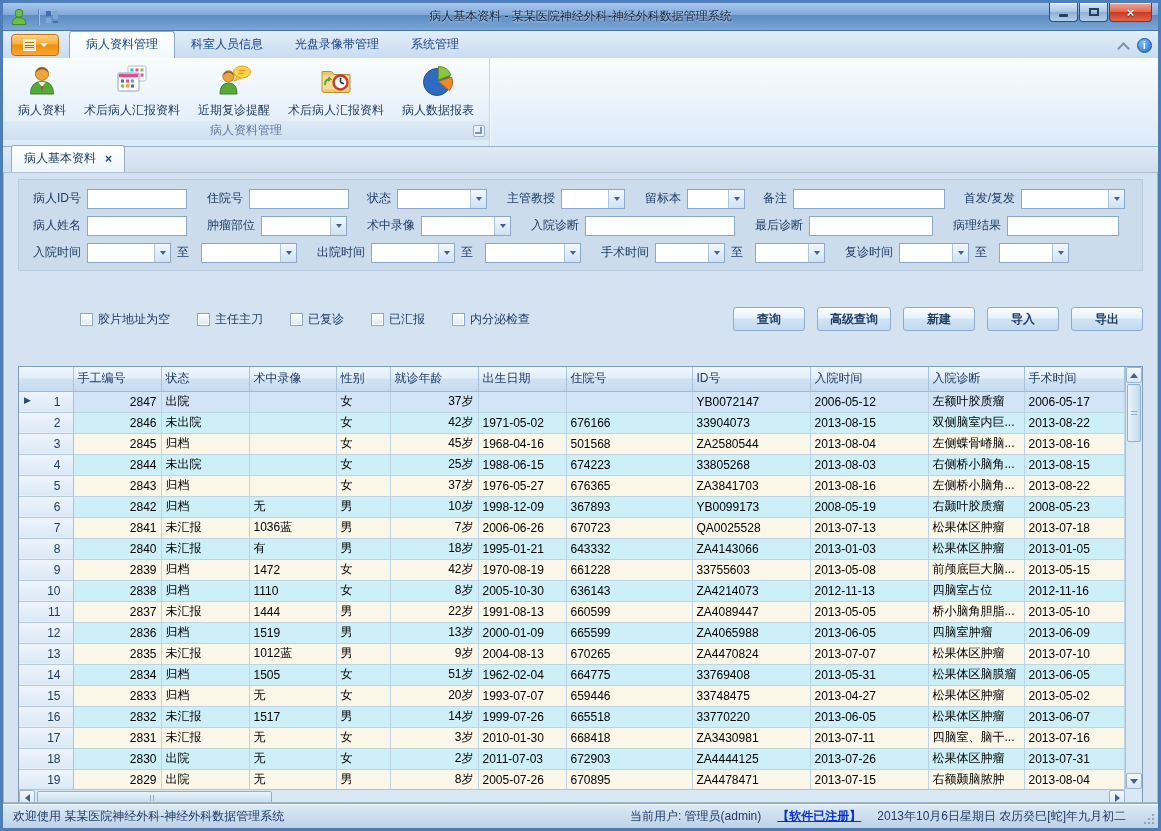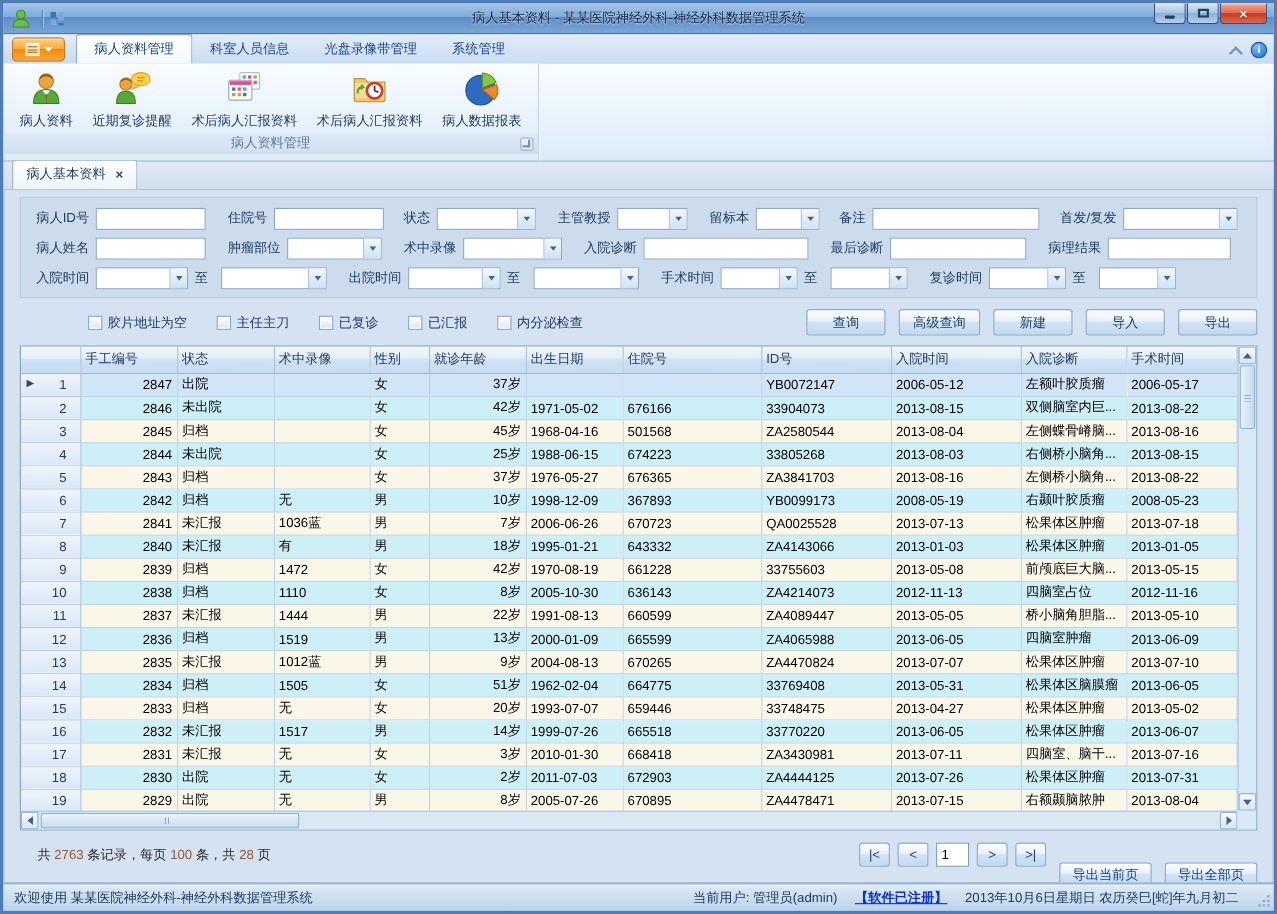--- a/index.html
+++ b/index.html
@@ -52,36 +52,36 @@
   .launcher{position:absolute;right:4px;bottom:3px;width:12px;height:12px;border:1px solid #9ab0c8;border-radius:2px;background:#e8f0f9;}
   .launcher::after{content:"";position:absolute;right:2px;bottom:2px;width:5px;height:5px;border-right:2px solid #7d93ad;border-bottom:2px solid #7d93ad;}
 
   
   .doctabs{height:26px;flex:none;background:linear-gradient(#e0eaf5,#cfdded);display:flex;align-items:flex-end;padding:0 8px;border-bottom:1px solid #aebfd4;}
   .doctab{display:flex;align-items:center;gap:9px;padding:4px 12px 5px;background:linear-gradient(#ffffff,#eef5fb);
     border:1px solid #96abc4;border-bottom:none;border-radius:3px 3px 0 0;color:#1e3c64;}
   .doctab .close-x{color:#2c4a70;font-weight:bold;font-size:12px;line-height:1;}
 
   
-  .page{flex:1;background:#d4e2f1;border:1px solid #9fb6cf;border-top:none;margin:0;padding:6px 14px 0;display:flex;flex-direction:column;overflow:hidden;}
+  .page{flex:1;background:#d4e2f1;border:1px solid #9fb6cf;border-top:none;margin:0;padding:6px 14px 0;display:flex;flex-direction:column;overflow:hidden;gap:26px;}
 
   .filter-panel{border:1px solid #b9cbdf;background:#ccdcec;padding:5px 6px 4px;flex:none;}
   .f-row{display:flex;align-items:center;height:27px;}
   .f-label{text-align:right;margin-right:6px;white-space:nowrap;color:#1e3c64;}
   .f-input{height:20px;border:1px solid #8ca8c8;background:#fff;padding:0 3px;font:inherit;}
   .f-select{height:20px;border:1px solid #8ca8c8;background:#fff;display:inline-flex;align-items:stretch;}
   .f-select .sel-fill{flex:1;}
   .f-select .sel-btn{width:16px;background:linear-gradient(#f2f8fd,#cfe2f3);border-left:1px solid #aec4dd;display:flex;align-items:center;justify-content:center;}
   .f-select .sel-btn::after{content:"";width:0;height:0;border-left:3.5px solid transparent;border-right:3.5px solid transparent;border-top:4px solid #44618a;}
   .gap{width:12px;flex:none;}
 
   .action-row{margin-top:8px;height:28px;flex:none;display:flex;align-items:center;}
   .chk{display:flex;align-items:center;gap:5px;margin-right:27px;}
   .chk .box{width:13px;height:13px;border:1px solid #8ca8c8;background:linear-gradient(#fdfefe,#dce8f4);box-shadow:inset 0 0 0 1px #fff;}
-  .act-btns{margin-left:auto;display:flex;gap:12px;}
+  .act-btns{margin-left:auto;display:flex;gap:12px;font-weight:bold;}
   .btn{min-width:72px;height:24px;padding:0 12px;border:1px solid #8eaccd;border-radius:3px;color:#1e3c64;font:inherit;
     background:linear-gradient(#fdfeff,#e7f1fa 45%,#d2e4f5 50%,#c3d9ef);box-shadow:inset 0 1px 0 #fff;display:inline-flex;align-items:center;justify-content:center;}
 
   
   .grid{margin-top:7px;height:441px;flex:none;position:relative;border:1px solid #7f9db9;background:#fff;}
   .grid table{border-collapse:collapse;table-layout:fixed;width:calc(100% - 17px);}
   .grid th{height:24px;padding:0 4px;text-align:left;font-weight:normal;color:#1e3c64;white-space:nowrap;overflow:hidden;
     background:linear-gradient(#f0f6fc,#e2eef9 45%,#d0e2f4 50%,#c7dbf0);border-right:1px solid #a9c1db;border-bottom:1px solid #9db7d4;}
   .grid td{height:21px;padding:0 4px;white-space:nowrap;overflow:hidden;color:#000;
     border-right:1px solid #bdd4e4;border-bottom:1px solid #bdd4e4;}
@@ -189,48 +189,48 @@
             <path d="M6.5 31 Q6.5 18.5 18 18.5 Q29.5 18.5 29.5 31 Z" fill="#56aa38" stroke="#3d7f26"></path>
             <path d="M14.5 19.5 L18 23.5 L21.5 19.5 L18 18.8 Z" fill="#fff"></path>
             <path d="M17 23 L18 30 L19 23 Z" fill="#c9372a"></path>
             <circle cx="18" cy="10.8" r="6.6" fill="#eda43b" stroke="#b97a1e"></circle>
             <path d="M11.7 9.5 Q18 3.2 24.3 9.5 Q23.5 5 18 4.6 Q12.5 5 11.7 9.5 Z" fill="#8a5a20"></path>
           </svg>
           <span class="rlabel">病人资料</span>
         </div>
         <div class="rbtn">
           <svg viewBox="0 0 36 36">
-            <ellipse cx="26" cy="9" rx="8.5" ry="6" fill="#fcd34d" stroke="#e8a020"></ellipse>
-            <path d="M21 13.5 L18.5 18 L25 15 Z" fill="#fcd34d" stroke="#e8a020"></path>
-            <path d="M22.5 7.5 h7 M22.5 10.5 h5" stroke="#ef9815" stroke-width="1.6" fill="none"></path>
-            <path d="M4 31 Q4 20 12.5 20 Q21 20 21 31 Z" fill="#56aa38" stroke="#3d7f26"></path>
-            <circle cx="12.5" cy="13.4" r="5.6" fill="#eda43b" stroke="#b97a1e"></circle>
-            <path d="M7.3 12.2 Q12.5 7 17.7 12.2 Q17 8.6 12.5 8.3 Q8 8.6 7.3 12.2 Z" fill="#8a5a20"></path>
-          </svg>
-          <span class="rlabel">近期复诊提醒</span>
-        </div>
-        <div class="rbtn">
-          <svg viewBox="0 0 36 36">
             <rect x="14" y="3" width="18" height="15" rx="1.5" fill="#fff" stroke="#aebdcf"></rect>
             <rect x="16.5" y="5.5" width="3" height="3" fill="#37b6c9"></rect>
               <rect x="21.5" y="5.5" width="3" height="3" fill="#e84a8a"></rect>
             <rect x="26.5" y="5.5" width="3" height="3" fill="#7ac143"></rect>
               <rect x="16.5" y="10.5" width="3" height="3" fill="#f7941d"></rect>
             <rect x="21.5" y="10.5" width="3" height="3" fill="#3f6fb4"></rect>
               <rect x="26.5" y="10.5" width="3" height="3" fill="#e84a8a"></rect>
             <rect x="4" y="10" width="21" height="18" rx="1.5" fill="#fdfdfd" stroke="#8fa6bf"></rect>
             <rect x="4.8" y="10.8" width="19.4" height="3.4" fill="#e84a8a"></rect>
             <rect x="7" y="16.5" width="3" height="3" fill="#3f6fb4"></rect>
               <rect x="12" y="16.5" width="3" height="3" fill="#e84a8a"></rect>
             <rect x="17" y="16.5" width="3" height="3" fill="#37b6c9"></rect>
               <rect x="7" y="21.5" width="3" height="3" fill="#7ac143"></rect>
             <rect x="12" y="21.5" width="3" height="3" fill="#f7941d"></rect>
               <rect x="17" y="21.5" width="3" height="3" fill="#3f6fb4"></rect>
           </svg>
           <span class="rlabel">术后病人汇报资料</span>
+        </div>
+        <div class="rbtn">
+          <svg viewBox="0 0 36 36">
+            <ellipse cx="26" cy="9" rx="8.5" ry="6" fill="#fcd34d" stroke="#e8a020"></ellipse>
+            <path d="M21 13.5 L18.5 18 L25 15 Z" fill="#fcd34d" stroke="#e8a020"></path>
+            <path d="M22.5 7.5 h7 M22.5 10.5 h5" stroke="#ef9815" stroke-width="1.6" fill="none"></path>
+            <path d="M4 31 Q4 20 12.5 20 Q21 20 21 31 Z" fill="#56aa38" stroke="#3d7f26"></path>
+            <circle cx="12.5" cy="13.4" r="5.6" fill="#eda43b" stroke="#b97a1e"></circle>
+            <path d="M7.3 12.2 Q12.5 7 17.7 12.2 Q17 8.6 12.5 8.3 Q8 8.6 7.3 12.2 Z" fill="#8a5a20"></path>
+          </svg>
+          <span class="rlabel">近期复诊提醒</span>
         </div>
         <div class="rbtn">
           <svg viewBox="0 0 36 36">
             <path d="M4 8.5 h9.5 l2.5 3 H32 v16 a2 2 0 0 1 -2 2 H6 a2 2 0 0 1 -2 -2 Z" fill="#ecc868" stroke="#b8923c"></path>
             <path d="M4.8 12.5 H31.2 v14 H4.8 Z" fill="#f5dc92"></path>
             <path d="M7 22 q0 -6 5 -6 l-1.5 -1.8 M12 16 l-2 2.2" stroke="#56aa38" stroke-width="2" fill="none"></path>
             <circle cx="22.5" cy="19.5" r="7" fill="#fff" stroke="#cc3b2f" stroke-width="2.4"></circle>
             <path d="M22.5 19.5 V15 M22.5 19.5 L26 20.8" stroke="#333" stroke-width="1.6" fill="none"></path>
           </svg>
           <span class="rlabel">术后病人汇报资料</span>

